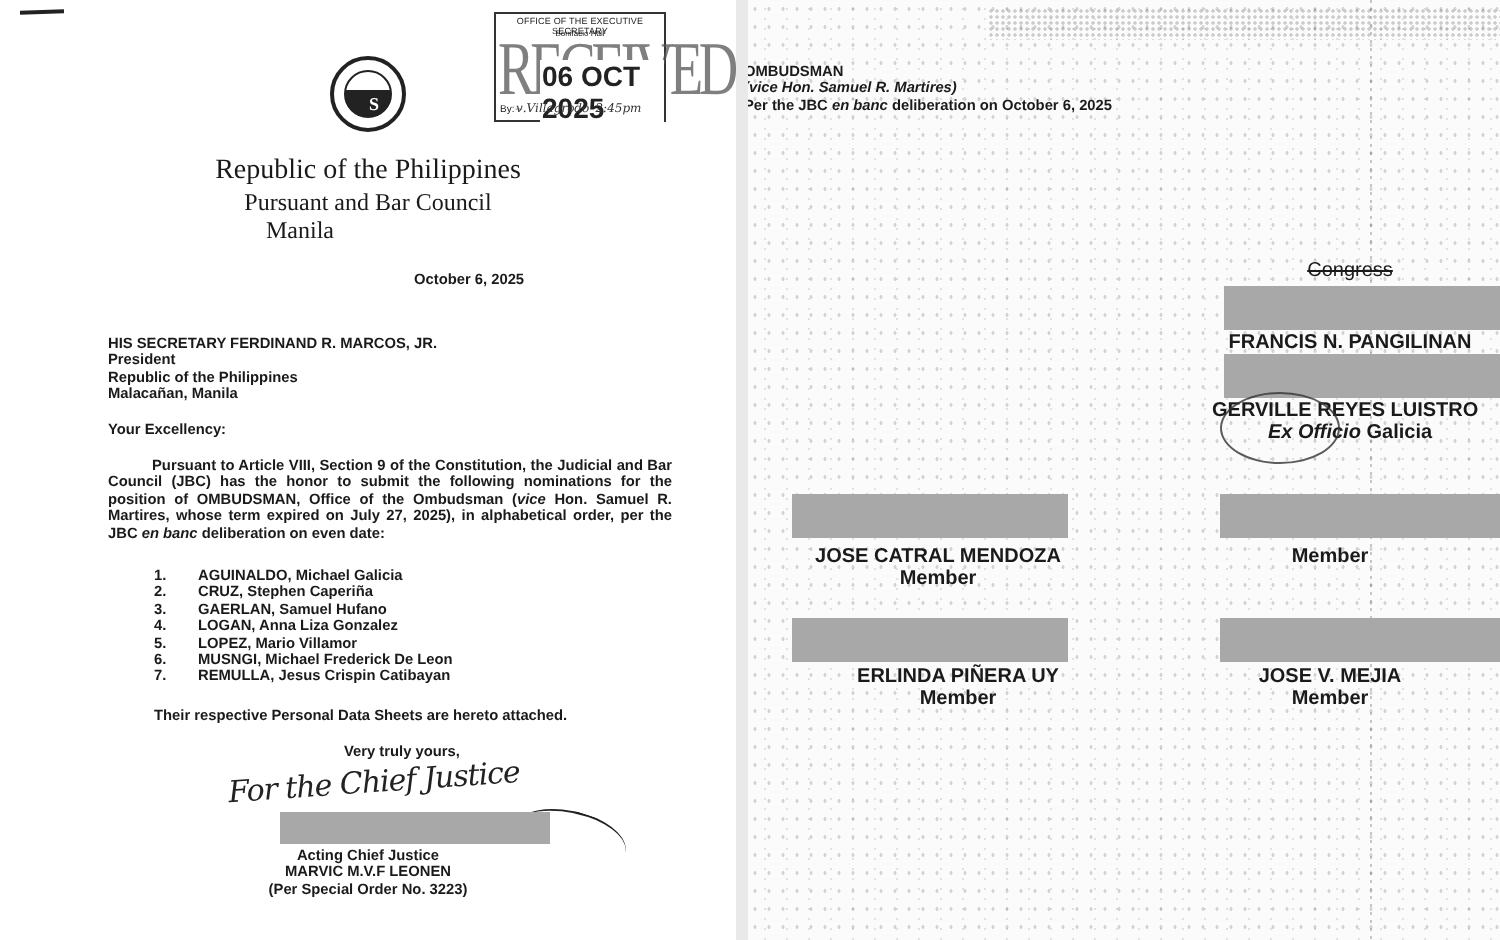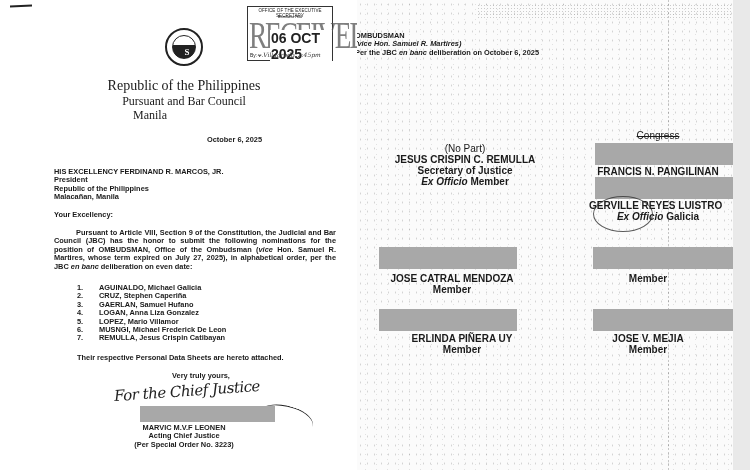--- a/index.html
+++ b/index.html
@@ -9,21 +9,21 @@
     position: relative;
     font-family: "Liberation Sans", sans-serif;
     color: #1a1a1a;
   }
   .page {
     position: absolute; top: 0; height: 470px; background: #fff;
     overflow: hidden;
   }
   #page-left { left: 0; width: 368px; }
   #page-right {
-    left: 357px; width: 376px;
+    left: 374px; width: 376px;
     background-color: #fbfbfb;
     background-image:
       radial-gradient(rgba(0,0,0,0.16) 0.6px, transparent 0.9px),
       radial-gradient(rgba(0,0,0,0.10) 0.6px, transparent 0.9px);
     background-size: 7px 9px, 11px 5px;
     background-position: 0 0, 3px 2px;
   }
   .noise-band {
     position: absolute; left: 120px; top: 4px; width: 256px; height: 16px;
     background-image: radial-gradient(rgba(0,0,0,0.35) 0.7px, transparent 1px);
@@ -132,21 +132,21 @@
     <div class="by-sig">v̶.Villagrodo  2:45pm</div>
   </div>
 
   <div class="abs head1">Republic of the Philippines</div>
   <div class="abs head2">Pursuant and Bar Council</div>
   <div class="abs head3">Manila</div>
 
   <div class="abs txt date-line">October 6, 2025</div>
 
   <div class="abs txt addr">
-    <div>HIS EXCELLENCY FERDINAND R. MARCOS, JR.</div>
+    <div>HIS SECRETARY FERDINAND R. MARCOS, JR.</div>
     <div>President</div>
     <div>Republic of the Philippines</div>
     <div>Malacañan, Manila</div>
   </div>
 
   <div class="abs txt salut">Your Excellency:</div>
 
   <div class="abs txt body-para"><span>Pursuant to Article VIII, Section 9 of the Constitution, the Judicial and Bar Council (JBC) has the honor to submit the following nominations for the position of OMBUDSMAN, Office of the Ombudsman (</span><i>vice</i><span> Hon. Samuel R. Martires, whose term expired on July 27, 2025), in alphabetical order, per the JBC </span><i>en banc</i><span> deliberation on even date:</span></div>
 
   <div class="abs txt nominees">
@@ -180,42 +180,36 @@
       </div>
   </div>
 
   <div class="abs txt attached">Their respective Personal Data Sheets are hereto attached.</div>
   <div class="abs txt yours">Very truly yours,</div>
   <div class="abs script">For the Chief Justice</div>
   <div class="abs sig-curve"></div>
   <div class="abs redact sig-redact"></div>
 
   <div class="abs txt signer">
+    <span class="line">Acting Chief Justice</span>
     <span class="line">MARVIC M.V.F LEONEN</span>
-    <span class="line">Acting Chief Justice</span>
     <span class="line">(Per Special Order No. 3223)</span>
   </div>
 </div>
 
 <div class="page" id="page-right">
   <div class="noise-band"></div>
   <div class="vline"></div>
 
   <div class="abs txt r-ombud">
     <div>OMBUDSMAN</div>
     <div style="font-style:italic">(vice Hon. Samuel R. Martires)</div>
     <div><span>Per the JBC </span><i>en banc</i><span> deliberation on October 6, 2025</span></div>
   </div>
 
-  <div class="abs center-block r-col1" style="top:143px;">
-    <div style="font-weight:normal">(No Part)</div>
-    <div>JESUS CRISPIN C. REMULLA</div>
-    <div>Secretary of Justice</div>
-    <div><i>Ex Officio</i><span> Member</span></div>
-  </div>
 
   <div class="abs center-block r-col2 cong-label"><span class="strike">Congress</span></div>
   <div class="abs redact r-redact" style="left:238px; top:143px; width:138px;"></div>
   <div class="abs center-block r-col2" style="top:166px;">FRANCIS N. PANGILINAN</div>
   <div class="abs redact r-redact" style="left:238px; top:177px; width:138px;"></div>
   <div class="abs center-block r-col2" style="top:200px; text-align:left; padding-left:16px;">GERVILLE REYES LUISTRO</div>
   <div class="abs center-block r-col2" style="top:211px;"><i>Ex Officio</i><span> Galicia</span></div>
   <div class="scribble" style="left:236px; top:196px; width:58px; height:34px;"></div>
 
   <div class="abs redact r-redact" style="left:22px; top:247px; width:138px;"></div>

